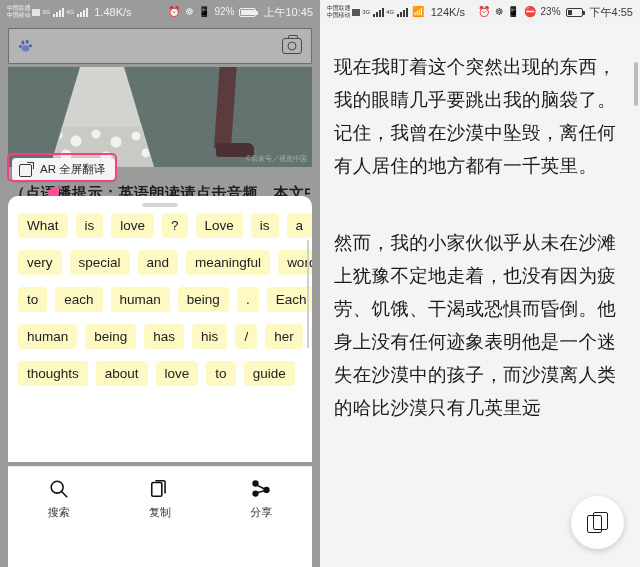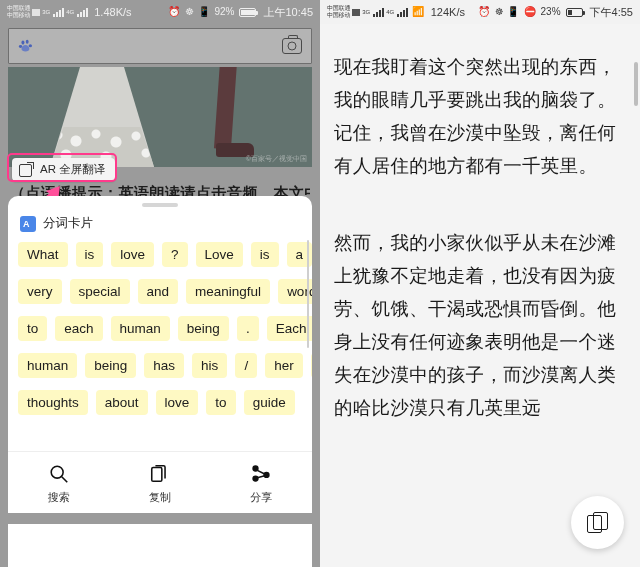--- a/index.html
+++ b/index.html
@@ -180,21 +180,21 @@
   .chip {
     background: #fef9c3; border-radius: 4px;
     padding: 5px 9px; font-size: 13.5px; color: #202020;
     white-space: nowrap;
   }
   .sheet-scroll {
     position: absolute; right: 3px; top: 44px;
     width: 2.5px; height: 108px; background: #cfcfcf; border-radius: 2px;
   }
   .tabbar {
-    position: absolute; left: 8px; right: 8px; bottom: 54px;
+    position: absolute; left: 8px; right: 8px; bottom: 39px;
     height: 62px; background: #fff;
     border-top: 1px solid #eee;
     display: flex; align-items: center;
   }
   .tab { flex: 1; text-align: center; }
   .tab-ico { height: 26px; display:flex; align-items:center; justify-content:center; }
   .tab-lbl { font-size: 11px; color: #333; margin-top: 3px; }
   .home-gap { position: absolute; left:8px; right:8px; bottom:0; height:43px; background:#fff; }
   .left-bottom-fill { position:absolute; left:0; right:0; bottom:0; height:105px; background:#9b9b9b; }
 
@@ -341,24 +341,20 @@
     </div>
     <div class="ar-hl"></div>
 
     <svg class="arrow-ann" viewBox="0 0 42 34">
       <line x1="4" y1="31" x2="33" y2="5" stroke="#ff4f9a" stroke-width="4"></line>
       <polygon points="38,0 36,14 24,5" fill="#ff4f9a"></polygon>
     </svg>
 
     <div class="sheet">
       <div class="handle"></div>
-      <div class="cards-head">
-        <span class="cards-ico"></span>
-        <span class="cards-title">分词卡片</span>
-      </div>
       <div class="chips">
         <div class="chip-row">
           <span class="chip">What</span>
           <span class="chip">is</span>
           <span class="chip">love</span>
           <span class="chip">?</span>
           <span class="chip">Love</span>
           <span class="chip">is</span>
           <span class="chip">a</span>
         </div>

